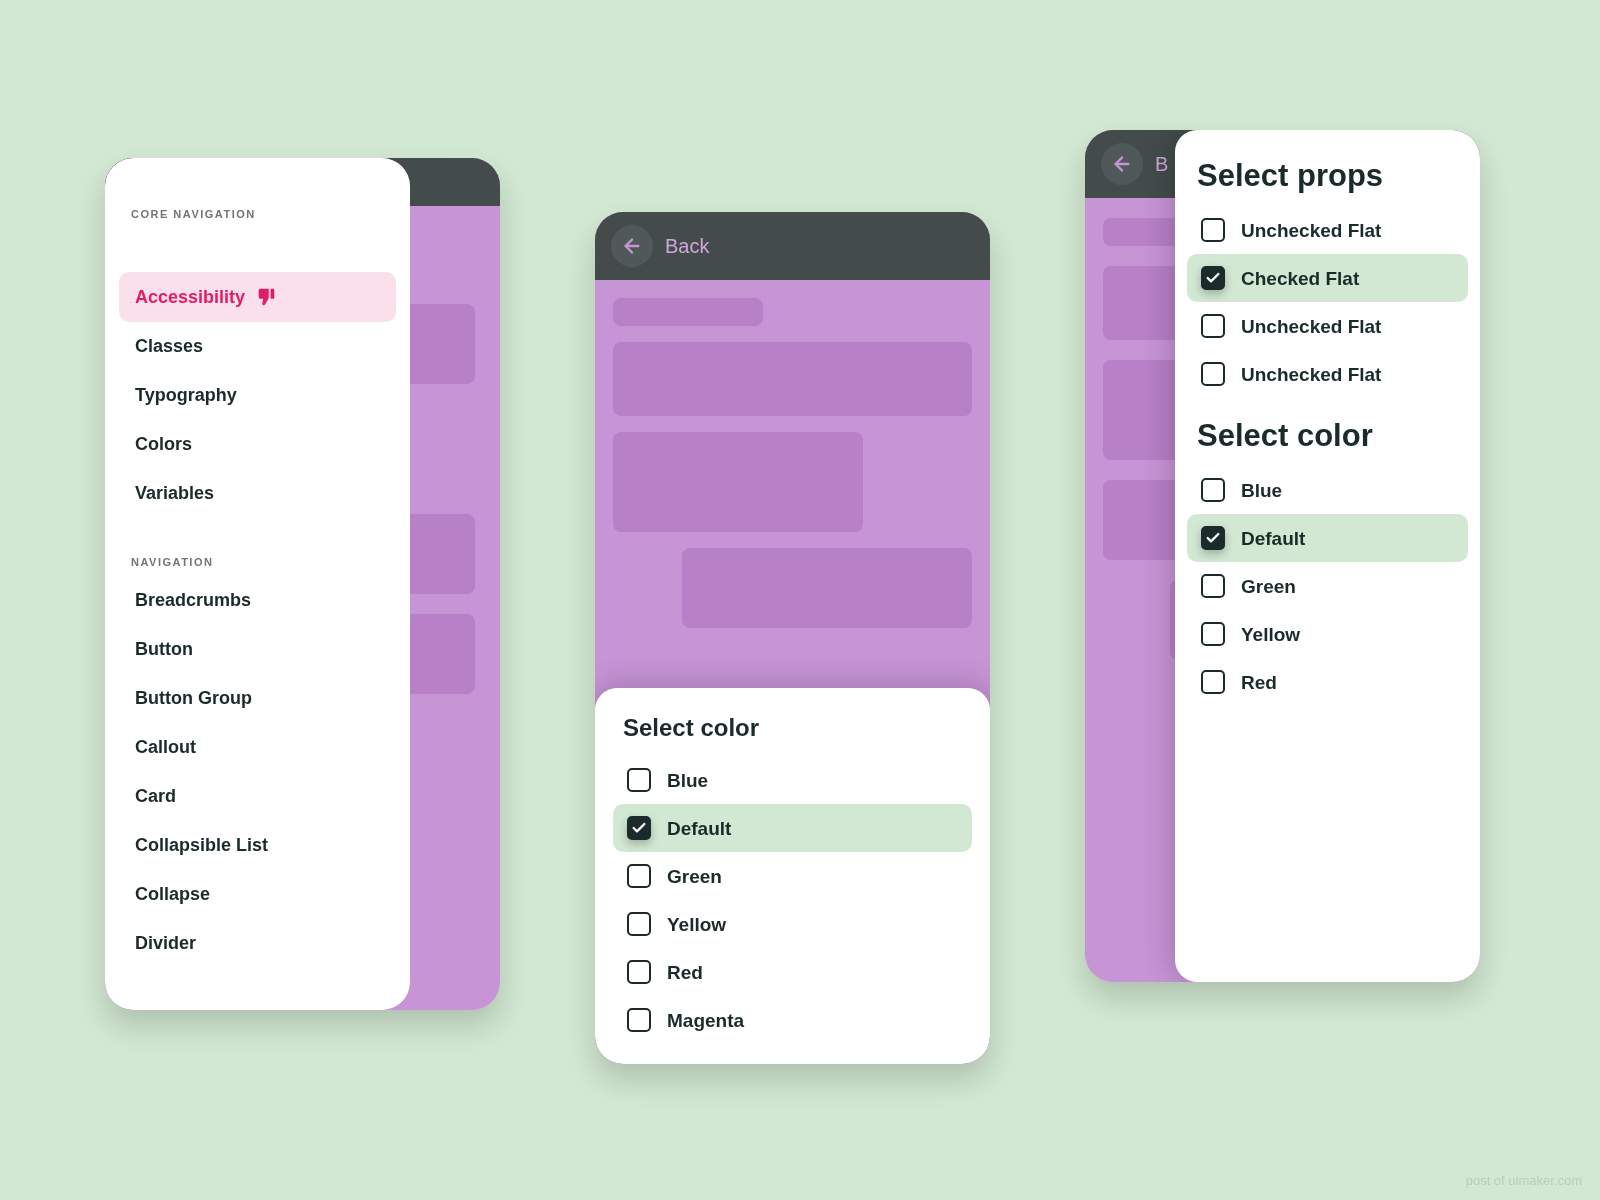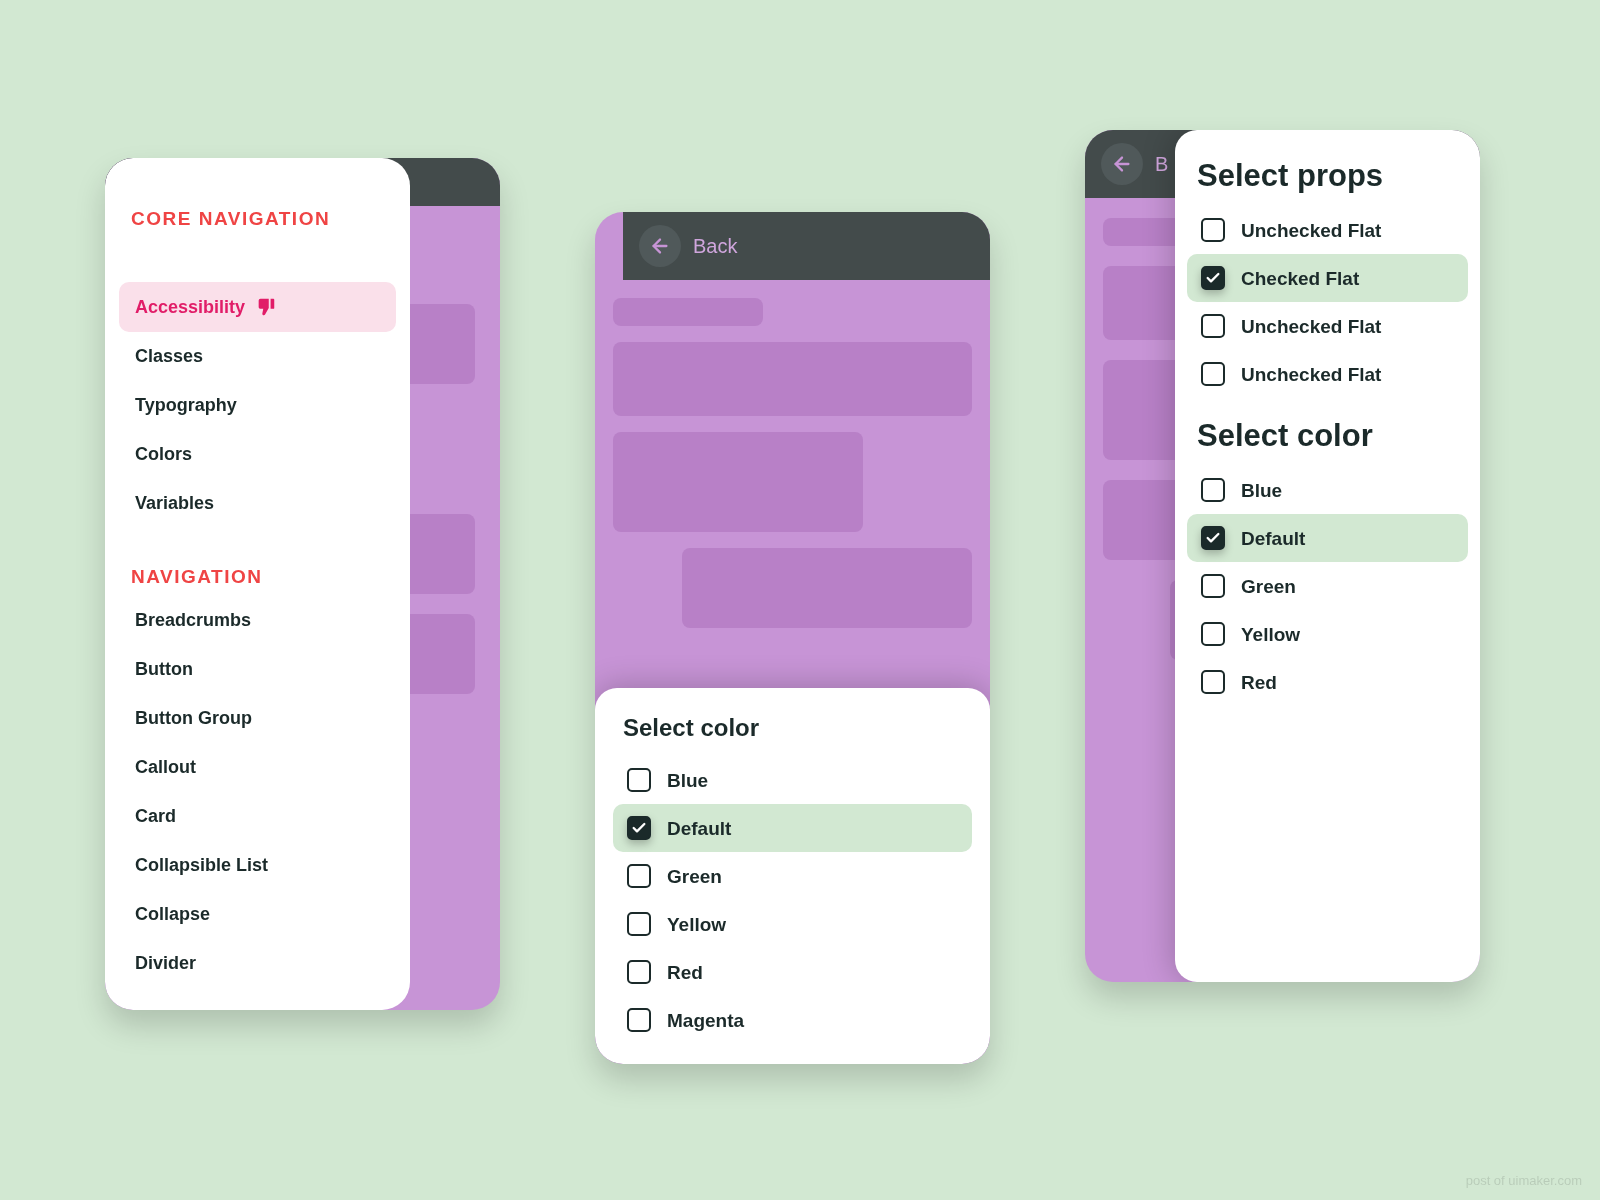--- a/index.html
+++ b/index.html
@@ -40,23 +40,23 @@
     .db5 { top: 456px; left: 80px; width: 290px; height: 80px; }
 
     .device-1 .nav-panel {
       position: absolute; left: 0; top: 0;
       width: 305px; height: 100%;
       background: #fff;
       border-radius: 28px;
       padding: 36px 0 0;
     }
     .nav-section-title {
-      font-size: 19px; font-weight: 700;
+      font-size: 11px; font-weight: 700;
       letter-spacing: 1.5px;
-      color: #ef4444;
+      color: #737373;
       padding: 14px 26px 8px;
     }
     .nav-item {
       margin: 0 14px;
       padding: 14px 16px;
       border-radius: 10px;
       font-size: 18px; font-weight: 600;
       color: #1b2a2a;
       display: flex; align-items: center; gap: 10px;
       cursor: pointer;
@@ -76,21 +76,20 @@
       width: 395px; height: 852px;
       background: #c794d6;
       border-radius: 28px;
       box-shadow: 0 16px 30px rgba(0,0,0,.17);
       overflow: hidden;
     }
     .device-2 .header {
       height: 68px; background: #434b4b;
       display: flex; align-items: center; gap: 12px;
       padding: 0 16px;
-      margin-left: 28px;
     }
     .back-circle {
       width: 42px; height: 42px; border-radius: 50%;
       background: #50595a; display:flex;align-items:center;justify-content:center;
       cursor: pointer;
     }
     .back-circle svg { width: 22px; height: 22px; stroke: #c794d6; }
     .header-title { color: #cfa5dc; font-size: 20px; font-weight: 500; }
 
     .device-2 .content-blocks { position: relative; padding: 18px; }

